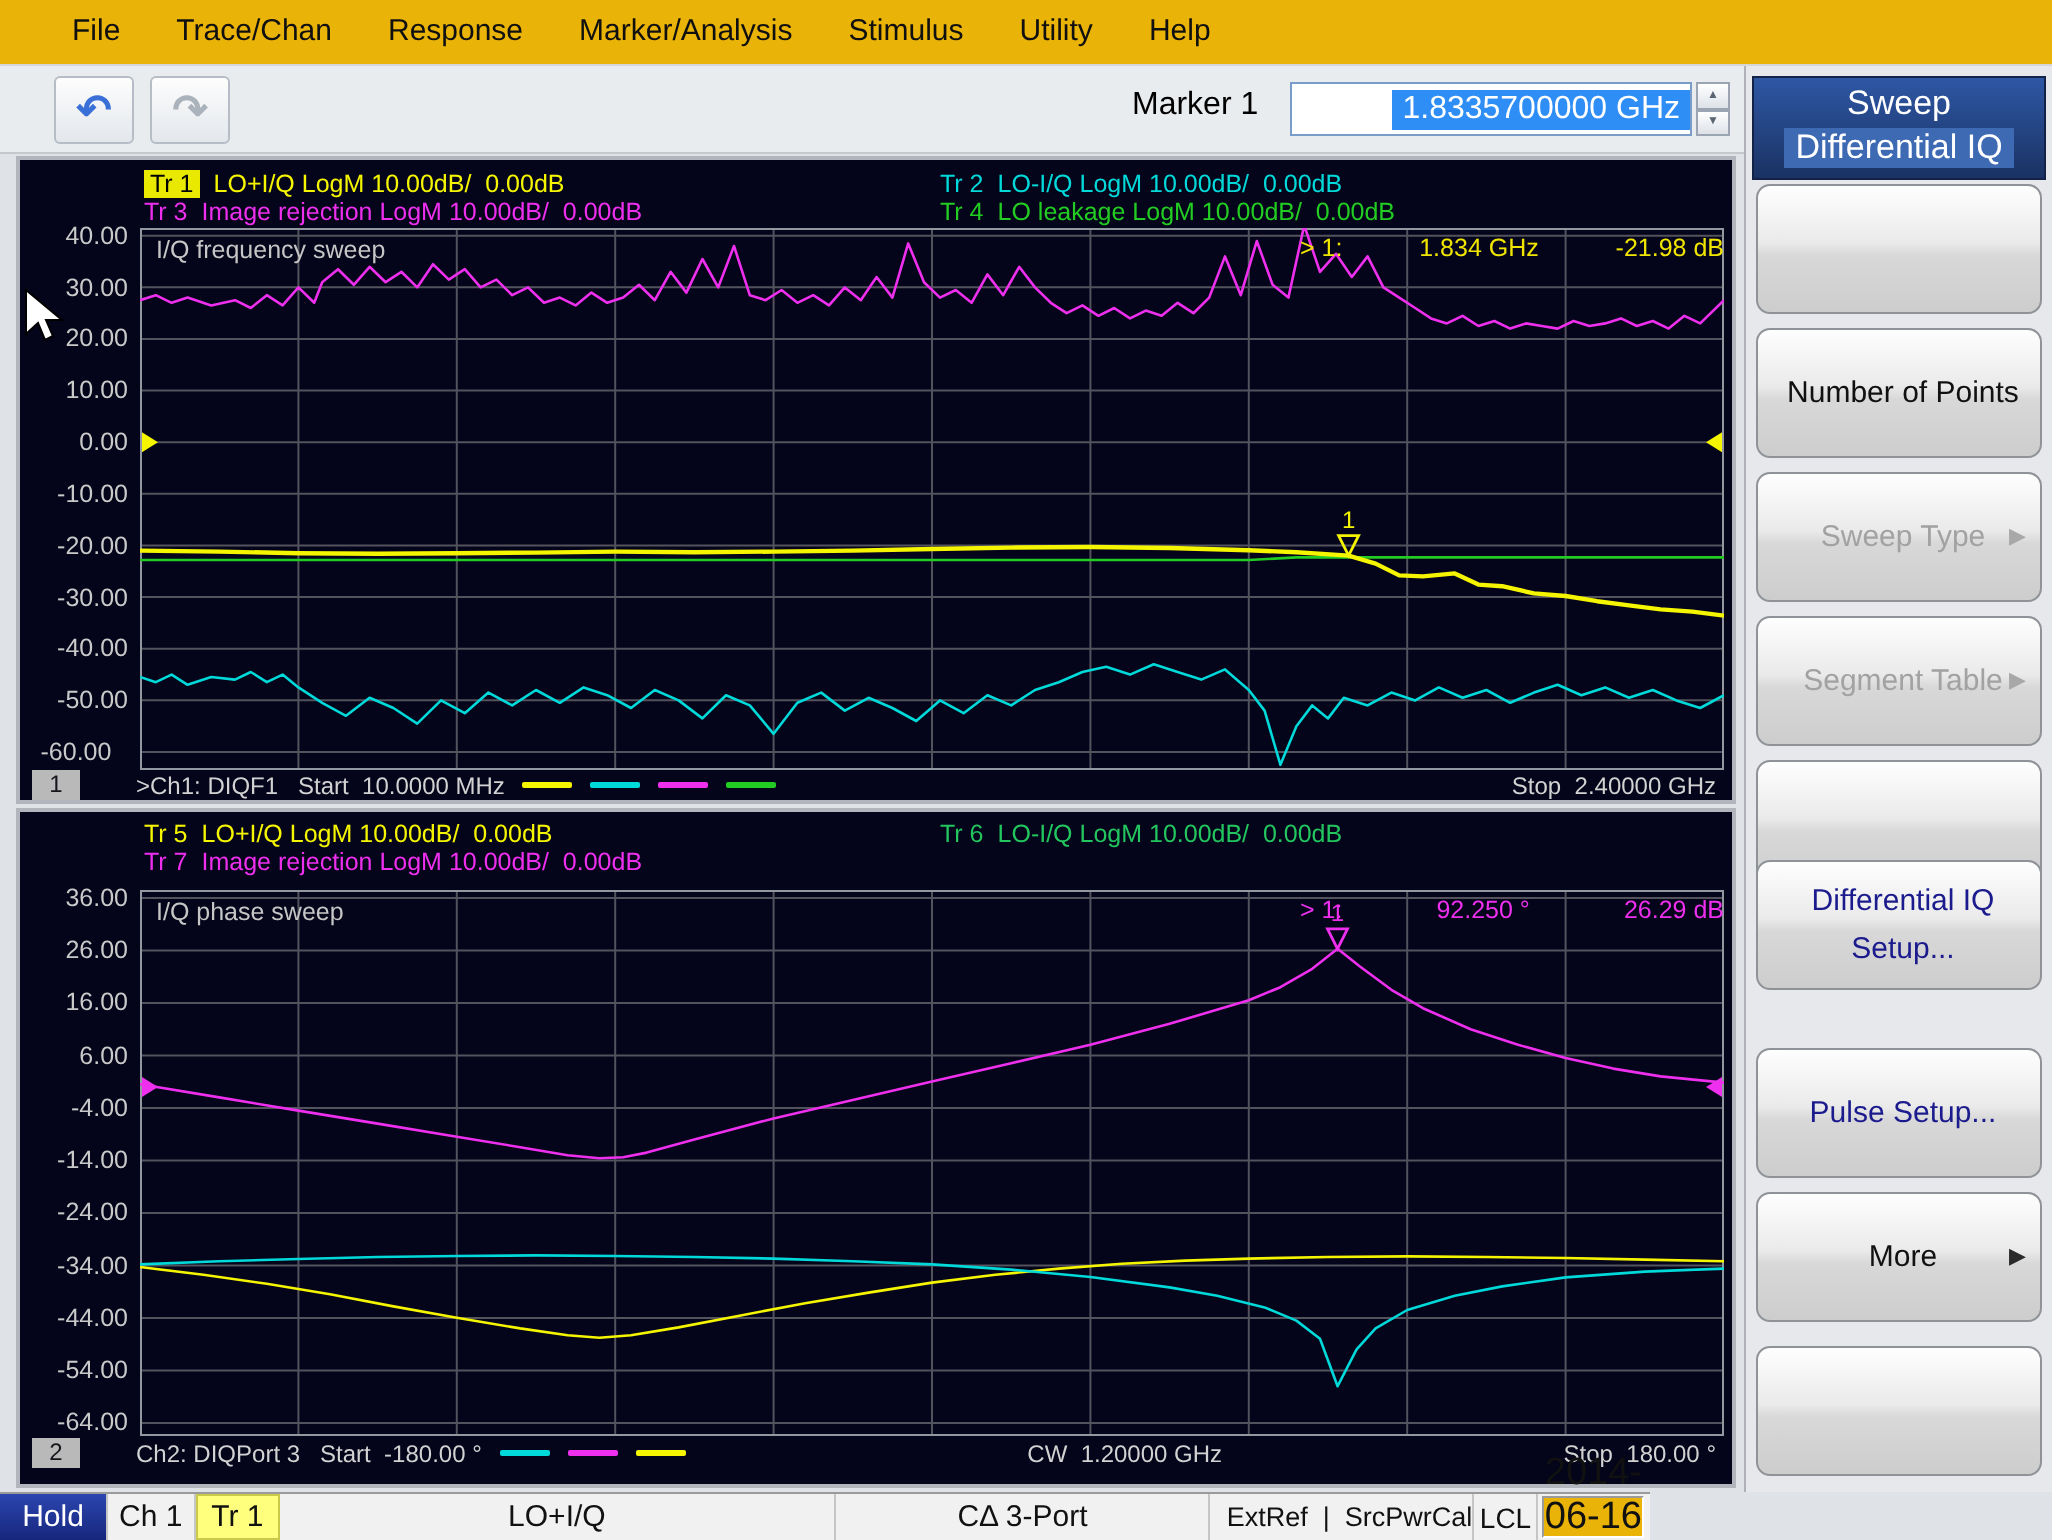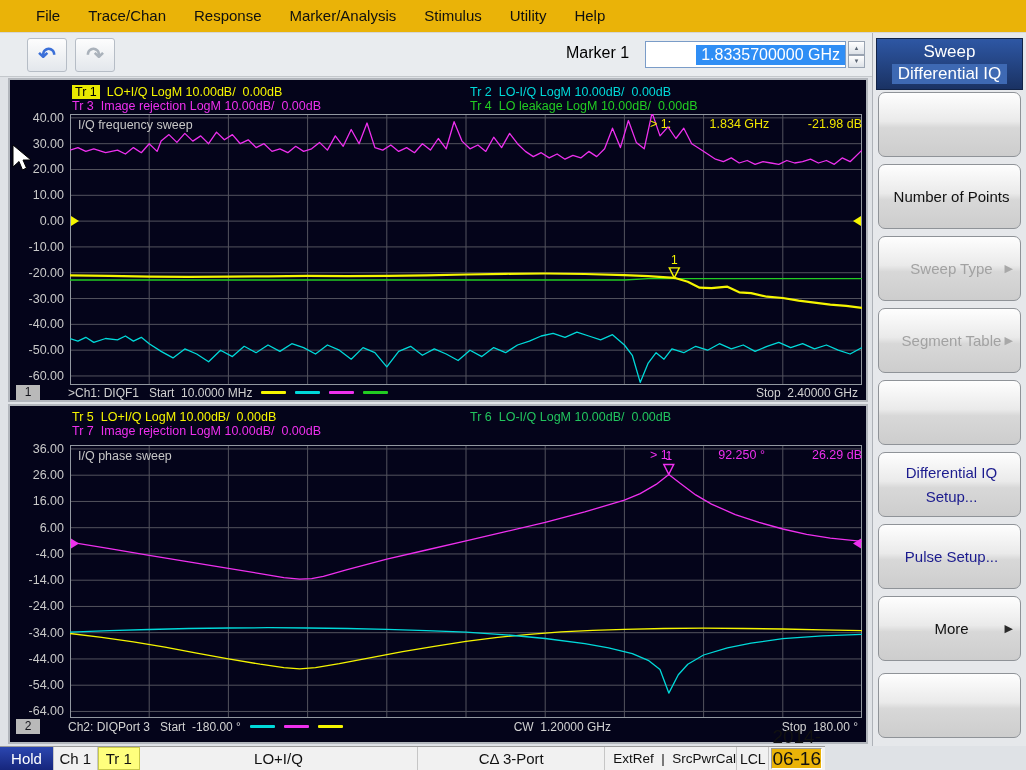--- a/index.html
+++ b/index.html
@@ -112,21 +112,21 @@
     <div class="ylab" style="left: 2px; top: 30.8714px;">40.00</div>
     <div class="ylab" style="left: 2px; top: 56.681px;">30.00</div>
     <div class="ylab" style="left: 2px; top: 82.4905px;">20.00</div>
     <div class="ylab" style="left: 2px; top: 108.3px;">10.00</div>
     <div class="ylab" style="left: 2px; top: 134.11px;">0.00</div>
     <div class="ylab" style="left: 2px; top: 159.919px;">-10.00</div>
     <div class="ylab" style="left: 2px; top: 185.729px;">-20.00</div>
     <div class="ylab" style="left: 2px; top: 211.538px;">-30.00</div>
     <div class="ylab" style="left: 2px; top: 237.348px;">-40.00</div>
     <div class="ylab" style="left: 2px; top: 263.157px;">-50.00</div>
-    <div class="ylab" style="left: 2px; top: 288.967px;">-60.00</div>
+    <div class="ylab" style="left: 2px; top: 288.967px; text-align: center;">-60.00</div>
     <svg class="grat" width="792" height="271" style="left: 60px; top: 34px;">
       <line x1="79.2" y1="0" x2="79.2" y2="271" stroke="#53535e" stroke-width="1"></line>
       <line x1="158.4" y1="0" x2="158.4" y2="271" stroke="#53535e" stroke-width="1"></line>
       <line x1="237.6" y1="0" x2="237.6" y2="271" stroke="#53535e" stroke-width="1"></line>
       <line x1="316.8" y1="0" x2="316.8" y2="271" stroke="#53535e" stroke-width="1"></line>
       <line x1="396" y1="0" x2="396" y2="271" stroke="#53535e" stroke-width="1"></line>
       <line x1="475.2" y1="0" x2="475.2" y2="271" stroke="#53535e" stroke-width="1"></line>
       <line x1="554.4" y1="0" x2="554.4" y2="271" stroke="#53535e" stroke-width="1"></line>
       <line x1="633.6" y1="0" x2="633.6" y2="271" stroke="#53535e" stroke-width="1"></line>
       <line x1="712.8000000000001" y1="0" x2="712.8000000000001" y2="271" stroke="#53535e" stroke-width="1"></line>
@@ -225,21 +225,21 @@
         <span>Sweep Type</span>
         <span class="arr">▶</span>
       </div>
       <div class="skey disabled" style="top: 275px;">
         <span>Segment Table</span>
         <span class="arr">▶</span>
       </div>
       <div class="skey" style="top: 347px;">
         <span></span>
       </div>
-      <div class="skey link" style="top: 419px;">
+      <div class="skey link" style="top: 397px;">
         <span>Differential IQ Setup...</span>
       </div>
       <div class="skey link" style="top: 491px;">
         <span>Pulse Setup...</span>
       </div>
       <div class="skey" style="top: 563px;">
         <span>More</span>
         <span class="arr">▶</span>
       </div>
       <div class="skey" style="top: 640px;">

